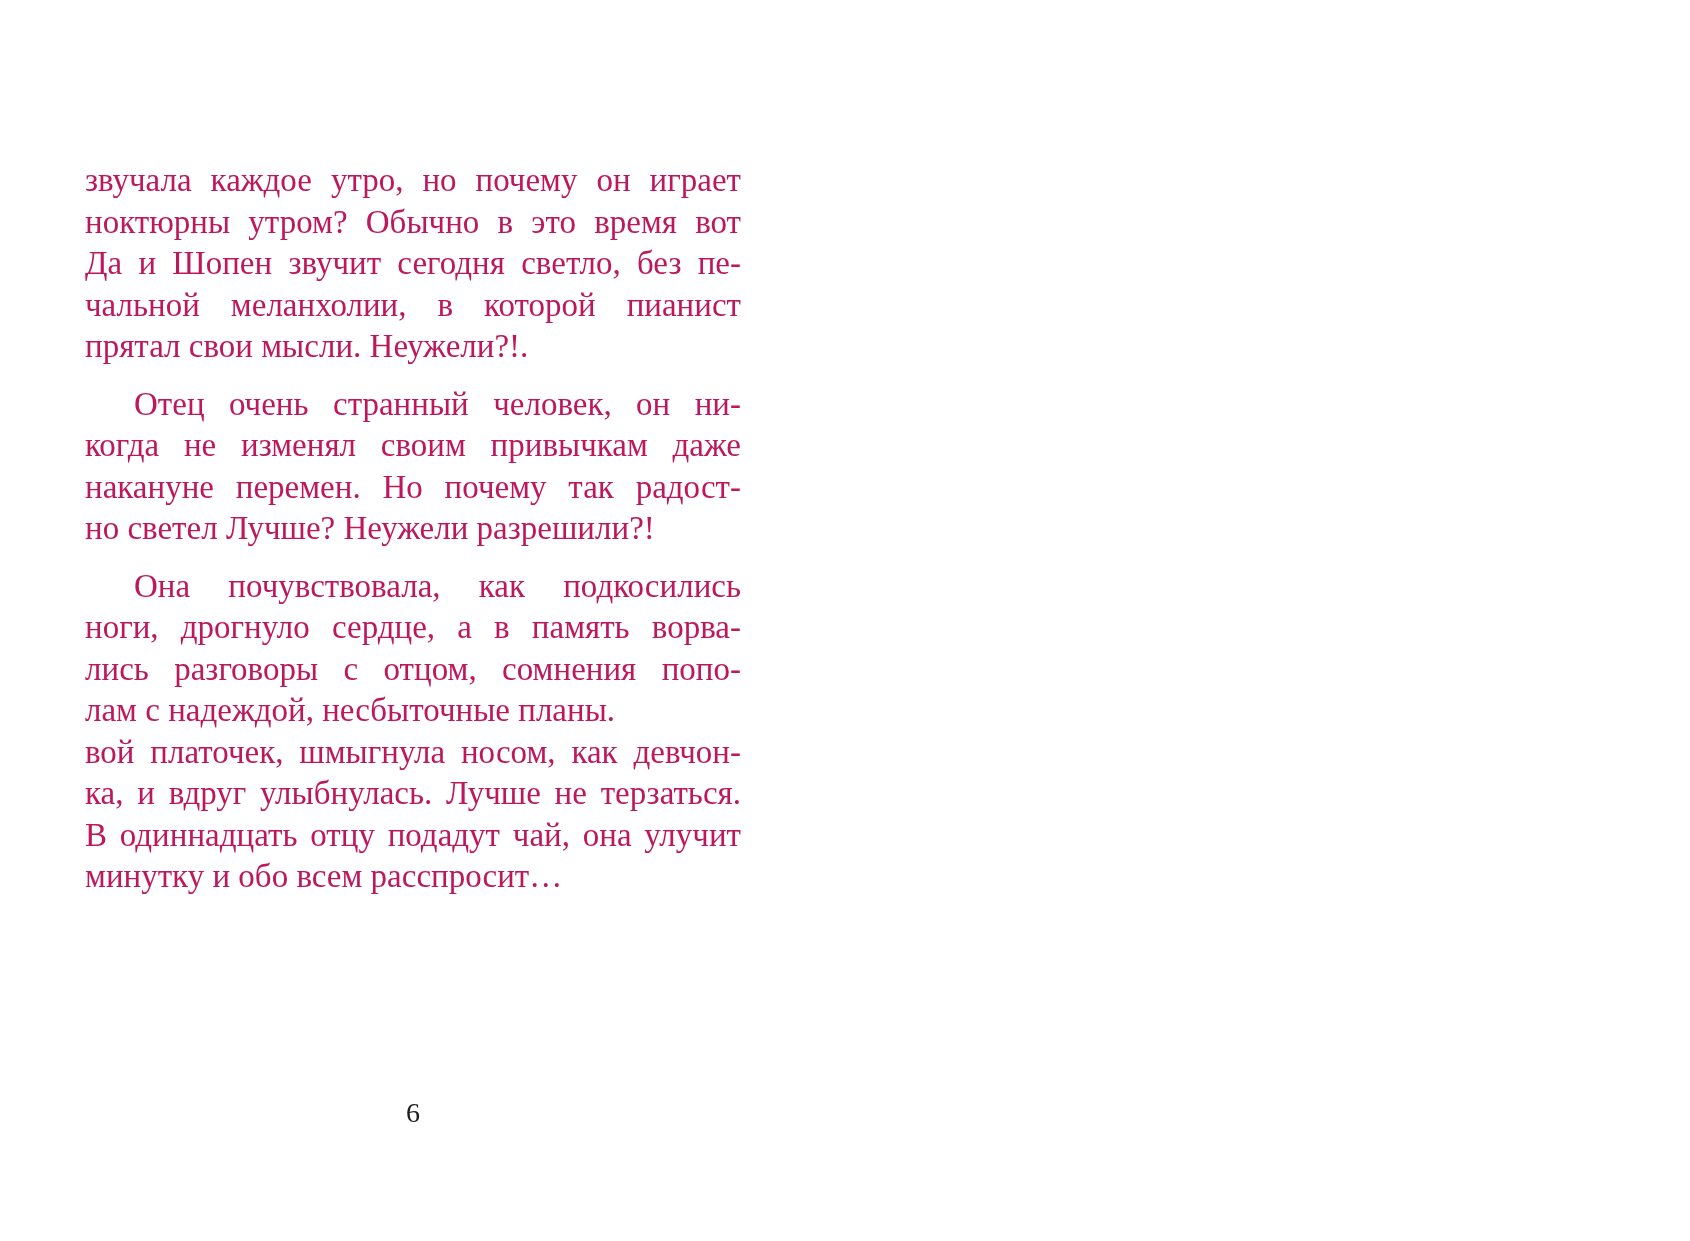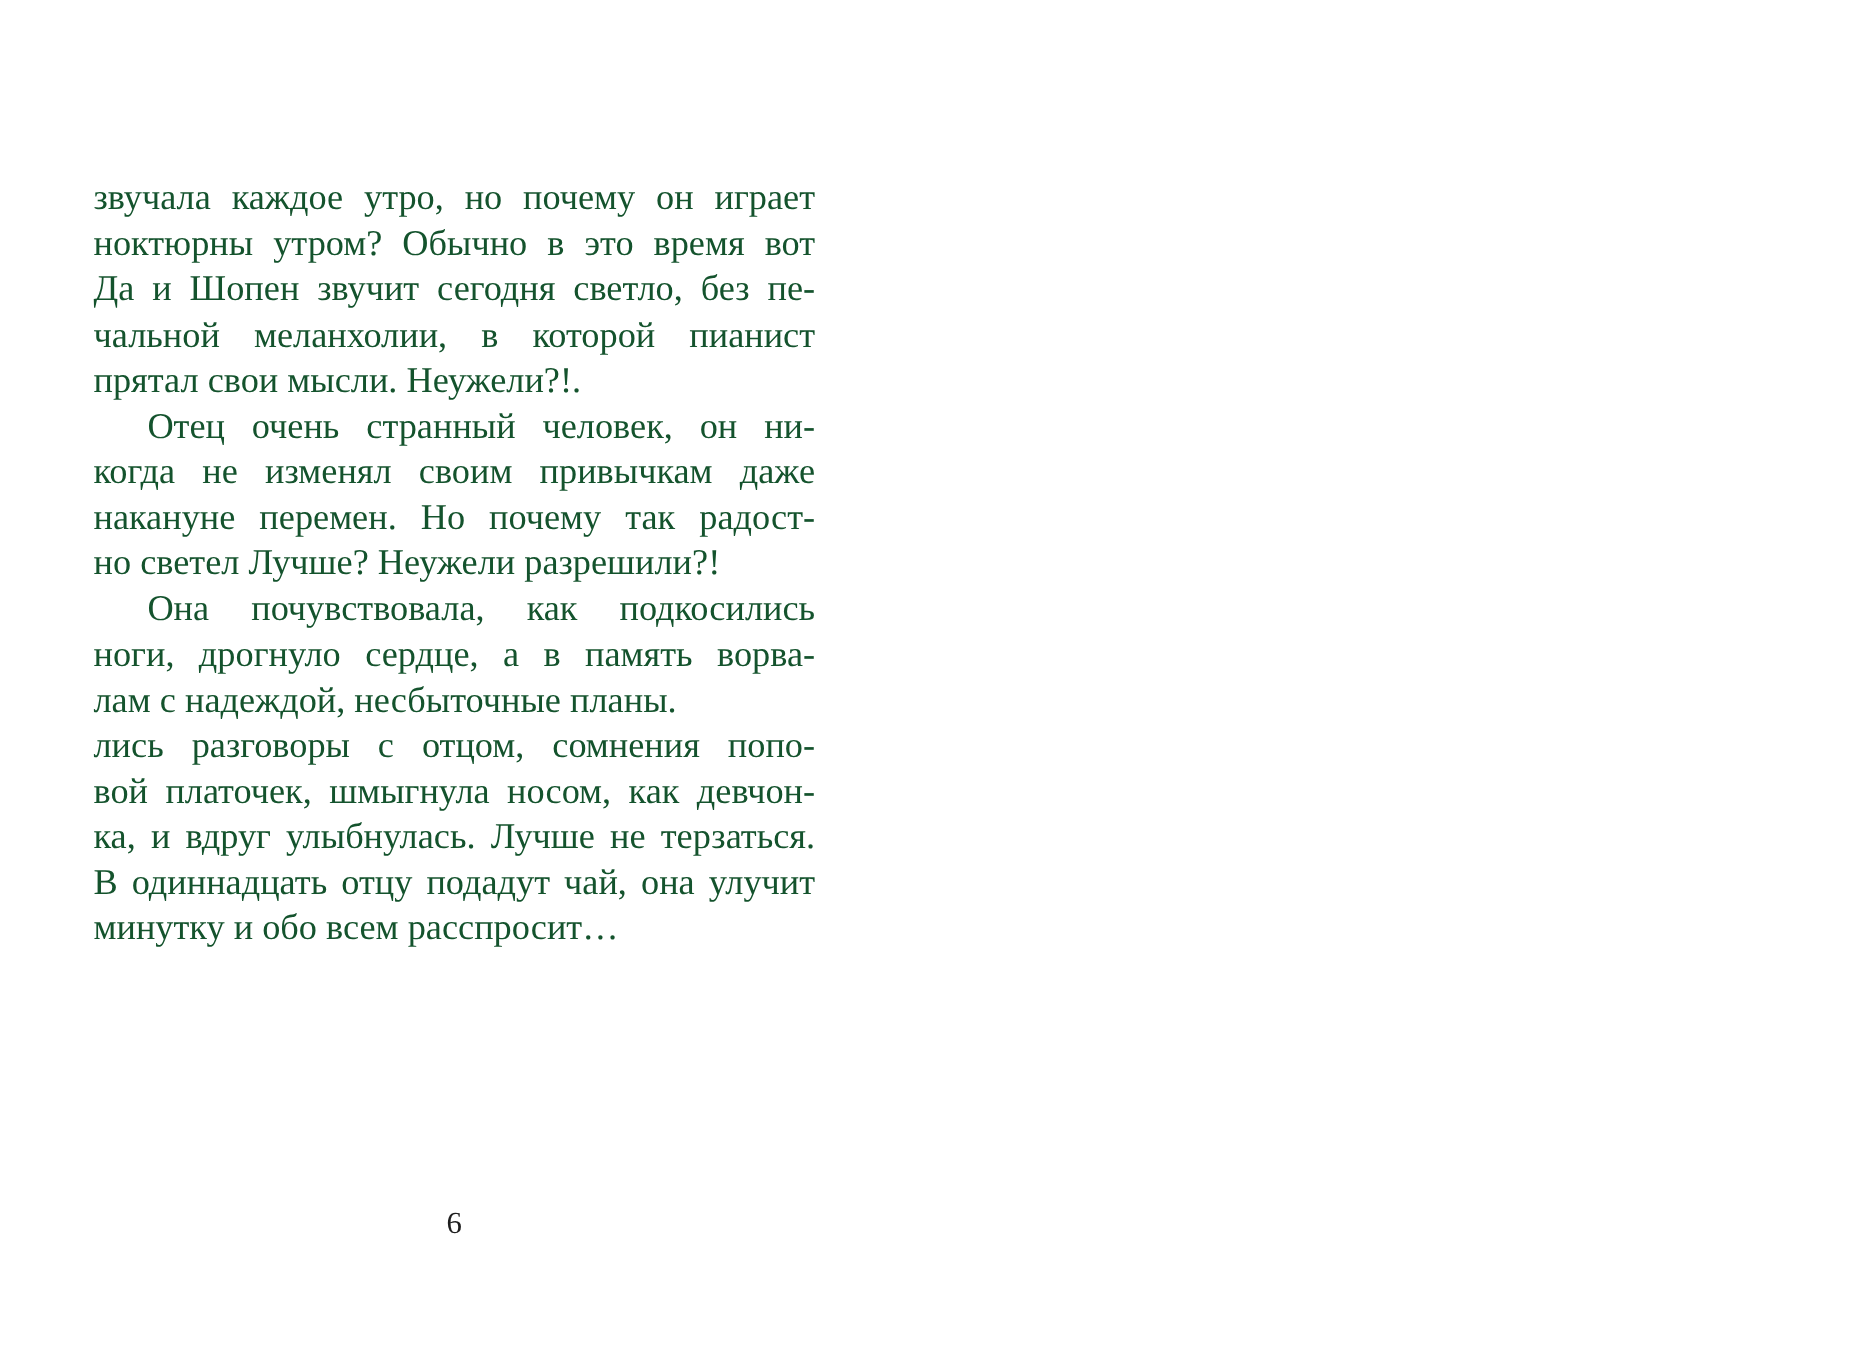--- a/index.html
+++ b/index.html
@@ -8,29 +8,29 @@
     font-family:"Liberation Serif","DejaVu Serif",serif;
     overflow:hidden;
   }
   .spread{position:absolute;inset:0;}
   .page{position:absolute;top:0;bottom:0;}
   .page-left{left:0;width:845px;}
   .page-right{left:845px;width:845px;}
 
   .text-block{
     position:absolute;left:85px;top:160px;width:656px;
-    color:#14532d;font-size:33px;line-height:41.5px;
+    color:#be185d;font-size:33px;line-height:41.5px;
   }
   .text-block p{margin:0;padding:0;}
   .line{
     height:41.5px;white-space:nowrap;
     text-align:justify;text-align-last:justify;
   }
   .line.end{text-align-last:left;}
-  .line.indent{text-indent:49px;}
+  .line.indent{text-indent:49px;margin-top:16px;}
 
   .page-num{
     position:absolute;left:85px;top:1096px;width:656px;
     text-align:center;font-size:28px;line-height:34px;color:#1e1e1e;
   }
 </style>
 </head>
 <body>
 
 <div class="spread">
@@ -49,22 +49,22 @@
         </p>
         <div class="line indent">Отец очень странный человек, он ни-</div>
         <div class="line">когда не изменял своим привычкам даже</div>
         <div class="line">накануне перемен. Но почему так радост-</div>
         <div class="line end">но светел Лучше? Неужели разрешили?!</div>
       <p></p>
       <p>
         </p>
         <div class="line indent">Она почувствовала, как подкосились</div>
         <div class="line">ноги, дрогнуло сердце, а в память ворва-</div>
+        <div class="line">лись разговоры с отцом, сомнения попо-</div>
         <div class="line end">лам с надеждой, несбыточные планы.</div>
-        <div class="line">лись разговоры с отцом, сомнения попо-</div>
       <p></p>
       <p>
         </p>
         <div class="line">вой платочек, шмыгнула носом, как девчон-</div>
         <div class="line">ка, и вдруг улыбнулась. Лучше не терзаться.</div>
         <div class="line">В одиннадцать отцу подадут чай, она улучит</div>
         <div class="line end">минутку и обо всем расспросит…</div>
       <p></p>
     </div>
     <div class="page-num">6</div>

